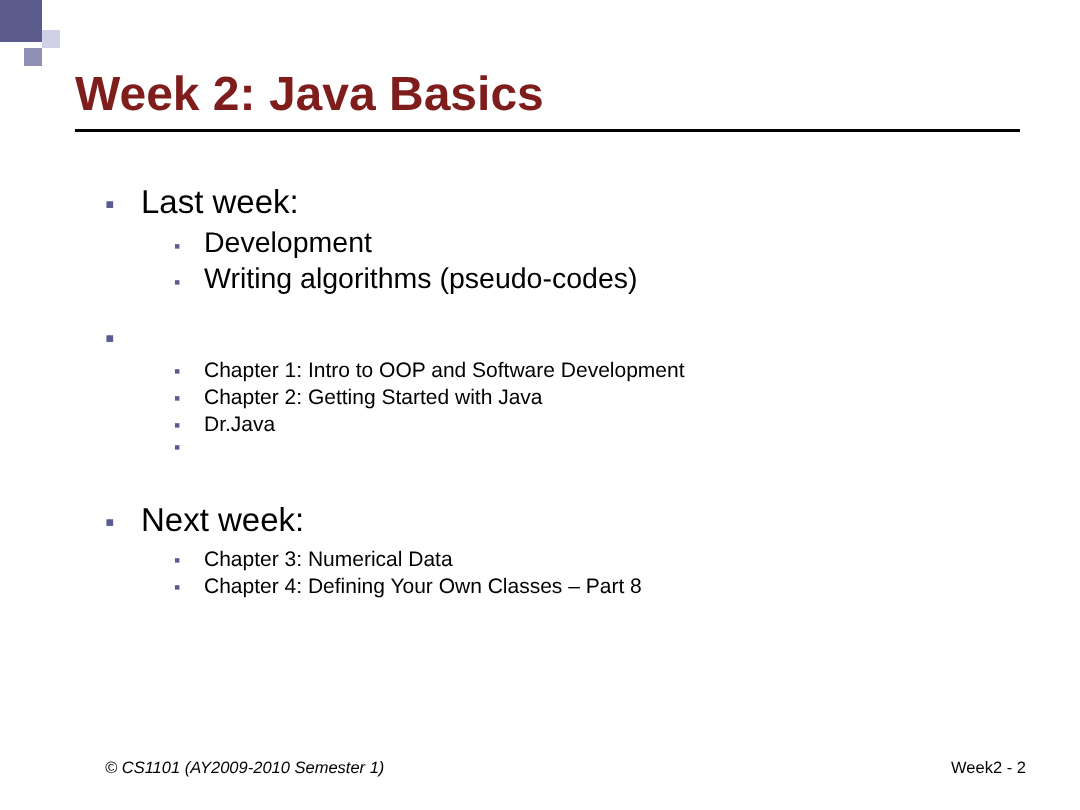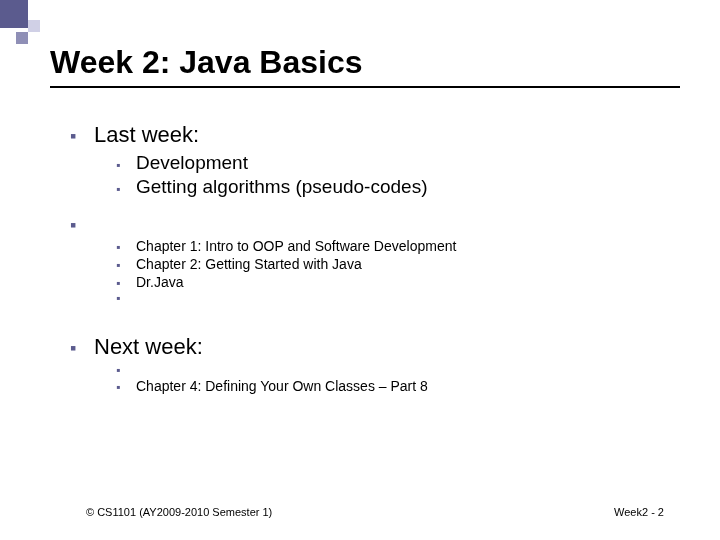--- a/index.html
+++ b/index.html
@@ -39,21 +39,21 @@
     width: 12px;
     height: 12px;
     background: #8f8fb6;
   }
   .title {
     position: absolute;
     top: 44px;
     left: 50px;
     font-size: 32px;
     font-weight: bold;
-    color: #000000;
+    color: #7f1d1d;
   }
   .underline {
     position: absolute;
     top: 86px;
     left: 50px;
     width: 630px;
     height: 2px;
     background: #000;
   }
   .content {
@@ -96,28 +96,29 @@
   }
   .lvl2 .txt {
     font-size: 19px;
   }
   .lvl2.sm .txt {
     font-size: 14px;
   }
   .footer-left {
     position: absolute;
     bottom: 22px;
-    left: 86px;
+    left: 70px;
     font-size: 11px;
     color: #000;
+    font-style: italic;
   }
   .footer-right {
     position: absolute;
     bottom: 22px;
-    right: 56px;
+    right: 36px;
     font-size: 11px;
     color: #000;
   }
 </style>
 </head>
 <body>
 
 <div class="corner-deco">
   <div class="deco-big"></div>
   <div class="deco-small-light"></div>
@@ -132,21 +133,21 @@
   <div class="lvl1">
     <span class="bullet">▪</span>
     <span class="txt">Last week:</span>
   </div>
   <div class="lvl2">
     <span class="bullet">▪</span>
     <span class="txt">Development</span>
   </div>
   <div class="lvl2">
     <span class="bullet">▪</span>
-    <span class="txt">Getting algorithms (pseudo-codes)</span>
+    <span class="txt">Writing algorithms (pseudo-codes)</span>
   </div>
 
   <div class="lvl1">
     <span class="bullet">▪</span>
   </div>
   <div class="lvl2 sm">
     <span class="bullet">▪</span>
     <span class="txt">Chapter 1: Intro to OOP and Software Development</span>
   </div>
   <div class="lvl2 sm">
@@ -160,20 +161,21 @@
   <div class="lvl2 sm">
     <span class="bullet">▪</span>
   </div>
 
   <div class="lvl1">
     <span class="bullet">▪</span>
     <span class="txt">Next week:</span>
   </div>
   <div class="lvl2 sm">
     <span class="bullet">▪</span>
+    <span class="txt">Chapter 3: Numerical Data</span>
   </div>
   <div class="lvl2 sm">
     <span class="bullet">▪</span>
     <span class="txt">Chapter 4: Defining Your Own Classes – Part 8</span>
   </div>
 
 </div>
 
 <div class="footer-left">© CS1101 (AY2009-2010 Semester 1)</div>
 <div class="footer-right">Week2 - 2</div>

